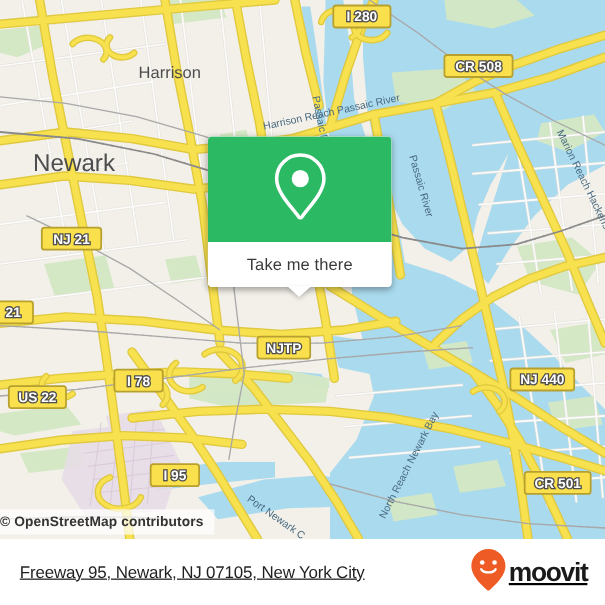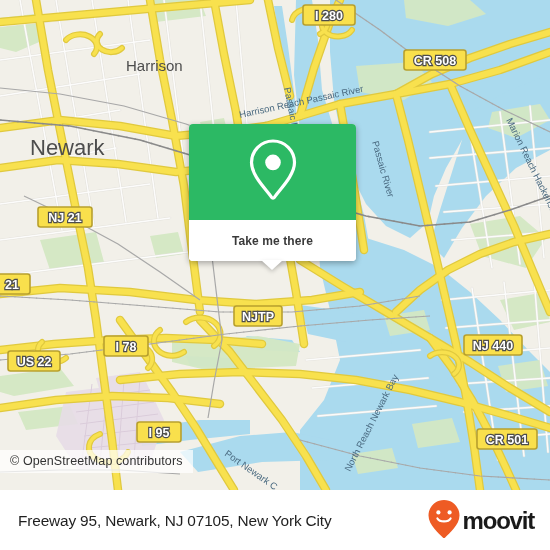--- a/index.html
+++ b/index.html
@@ -26,27 +26,28 @@
     width: 550px;
     height: 490px;
     overflow: hidden;
     background: #f2f0e9;
   }
   #map svg { display: block; }
 
   .attrib {
     position: absolute;
     left: 0;
-    bottom: 17px;
-    padding: 4px 10px 5px 10px;
+    bottom: 4px;
+    padding: 4px 10px 5px 0;
     background: rgba(255,255,255,0.72);
     font-size: 12.5px;
     color: #333333;
     letter-spacing: 0.1px;
     white-space: nowrap;
+    font-weight: bold;
   }
 
   
   #popup {
     position: absolute;
     left: 189px;
     top: 124px;
     width: 167px;
     border-radius: 4px;
     box-shadow: 0 2px 6px rgba(0,0,0,0.33);
@@ -66,24 +67,23 @@
     justify-content: center;
   }
   .popup-foot {
     height: 41px;
     display: flex;
     align-items: center;
     justify-content: center;
     background: #ffffff;
   }
   .popup-foot span {
-    font-size: 12px;
+    font-size: 15px;
     color: #3a3a3a;
     letter-spacing: 0.1px;
-    font-weight: bold;
   }
   .popup-tail {
     position: absolute;
     left: 72px;
     bottom: -9px;
     width: 0;
     height: 0;
     border-left: 11px solid transparent;
     border-right: 11px solid transparent;
     border-top: 10px solid #ffffff;
@@ -97,20 +97,21 @@
     top: 490px;
     width: 550px;
     height: 60px;
     background: #ffffff;
     display: flex;
     align-items: center;
     justify-content: space-between;
     padding: 0 16px 0 18px;
     box-sizing: border-box;
     border-top: 1px solid #ffffff;
+    text-decoration: underline;
   }
   #footer-title {
     font-size: 15.4px;
     color: #1f1f1f;
     letter-spacing: -0.15px;
     white-space: nowrap;
   }
   #brand {
     display: flex;
     align-items: center;

